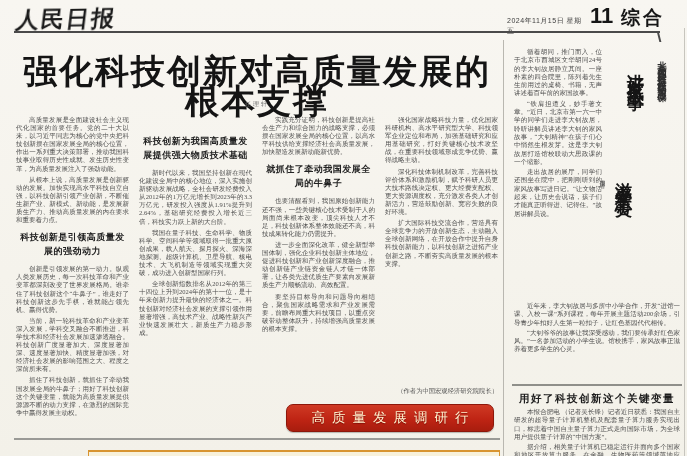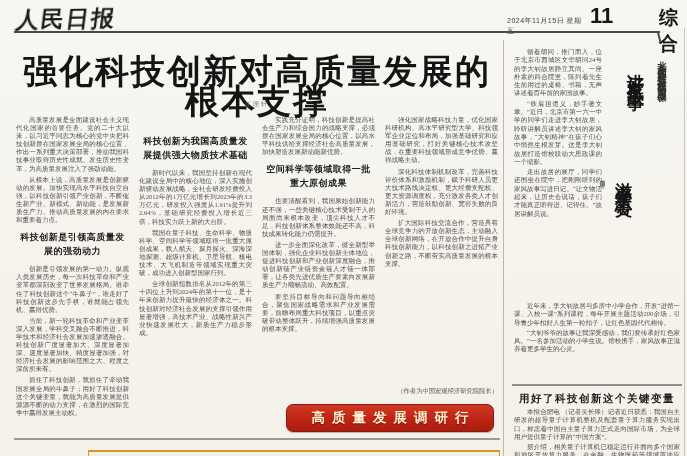--- a/index.html
+++ b/index.html
@@ -14,21 +14,21 @@
     color:#1b1b1b;transform:skewX(-8deg) rotate(-1deg);letter-spacing:2px;
     font-family:"Liberation Serif",serif;filter:blur(.3px);
   }
   .hdr-rule{position:absolute;left:14px;top:31px;width:646px;height:2px;background:#4a4a4a;}
   .hdr-hook{position:absolute;left:658px;top:31px;width:2px;height:11px;background:#4a4a4a;transform:skewX(14deg);}
   .hdr-date{position:absolute;left:507px;top:16px;width:80px;font-size:7px;color:#3d3d3d;
     letter-spacing:.5px;filter:blur(.25px);font-family:"Liberation Sans",sans-serif;}
   .hdr-pageno{position:absolute;left:590px;top:3px;font-size:22px;font-weight:900;color:#161616;
     font-family:Liberation Sans, sans-serif;}
   .hdr-section{position:absolute;left:621px;top:5px;font-size:19px;font-weight:900;color:#161616;
-    letter-spacing:3px;font-family:"Liberation Sans",sans-serif;margin-left:38px;}
+    letter-spacing:3px;font-family:"Liberation Sans",sans-serif;}
   
   .main{position:absolute;left:16px;top:44px;width:482px;height:412px;}
   .headline{
     position:absolute;left:0;top:12px;width:482px;text-align:center;
     font-size:34px;line-height:30px;font-weight:900;color:#141414;letter-spacing:2px;
     font-family:Liberation Sans, sans-serif;
   }
   .byline{position:absolute;left:0;top:56px;width:482px;text-align:center;font-size:6px;color:#6a6a6a;letter-spacing:2px;filter:blur(.3px);}
   .col{position:absolute;top:72px;width:113px;overflow:hidden;text-align:justify;}
   .col p{margin:0 0 3px 0;font-size:6.5px;line-height:8.1px;text-indent:2em;color:#4e4e4e;filter:blur(.32px);}
@@ -43,21 +43,21 @@
   }
   .c2 .subhead{margin-top:18px;}
   .attribution{position:absolute;left:350px;top:343px;width:132px;text-align:right;
     font-size:6.3px;color:#4e4e4e;filter:blur(.3px);}
   .banner{
     position:absolute;left:270px;top:360px;width:206px;height:26px;border-radius:7px;
     background:linear-gradient(180deg,#cf3a24 0%,#bf2414 55%,#a81d0e 100%);
     border:1px solid #8d170a;display:flex;align-items:center;justify-content:center;
     box-shadow:0 1px 1px rgba(0,0,0,.25);
   }
-  .banner span{font-size:13.5px;font-weight:700;color:#fff3cf;letter-spacing:7px;
+  .banner span{font-size:13.5px;font-weight:400;color:#fff3cf;letter-spacing:7px;
     font-family:"Liberation Sans",sans-serif;text-shadow:0 1px 1px rgba(90,0,0,.6);text-indent:7px;}
   .bottom-rule{position:absolute;left:-2px;top:394px;width:486px;height:2px;background:#9a9a96;}
   .next-box{position:absolute;left:72px;top:406px;width:410px;height:8px;
     border-top:2.5px solid #d89430;background:#f8f1da;border-left:1px solid #d89430;border-right:1px solid #d89430;}
   
   .vrule-main{position:absolute;left:503px;top:40px;width:1px;height:416px;background:#b9b7b0;}
   .vrule-edge{position:absolute;left:684px;top:28px;width:1px;height:428px;background:#c7c5be;}
   
   .rcol{position:absolute;left:512px;top:40px;width:172px;height:416px;}
   .rnarrow{position:absolute;left:2px;top:8px;width:88px;height:252px;overflow:hidden;text-align:justify;}
@@ -107,21 +107,21 @@
 
     <div class="col c2">
       <div class="subhead">科技创新为我国高质量发展提供强大物质技术基础</div>
       <p>新时代以来，我国坚持创新在现代化建设全局中的核心地位，深入实施创新驱动发展战略，全社会研发经费投入从2012年的1万亿元增长到2023年的3.3万亿元，研发投入强度从1.91%提升到2.64%，基础研究经费投入增长近三倍，科技实力跃上新的大台阶。</p>
       <p>我国在量子科技、生命科学、物质科学、空间科学等领域取得一批重大原创成果，载人航天、探月探火、深海深地探测、超级计算机、卫星导航、核电技术、大飞机制造等领域实现重大突破，成功进入创新型国家行列。</p>
       <p>全球创新指数排名从2012年的第三十四位上升到2024年的第十一位，是十年来创新力提升最快的经济体之一。科技创新对经济社会发展的支撑引领作用显著增强，高技术产业、战略性新兴产业快速发展壮大，新质生产力稳步形成。</p>
     </div>
 
     <div class="col c3">
       <p>实践充分证明，科技创新是提高社会生产力和综合国力的战略支撑，必须摆在国家发展全局的核心位置，以高水平科技供给支撑经济社会高质量发展，加快塑造发展新动能新优势。</p>
-      <div class="subhead">空间科学等领域取得一批重大原创成果</div>
+      <div class="subhead">就抓住了牵动我国发展全局的牛鼻子</div>
       <p>也要清醒看到，我国原始创新能力还不强，一些关键核心技术受制于人的局面尚未根本改变，顶尖科技人才不足，科技创新体系整体效能还不高，科技成果转化能力仍需提升。</p>
       <p>进一步全面深化改革，健全新型举国体制，强化企业科技创新主体地位，促进科技创新和产业创新深度融合，推动创新链产业链资金链人才链一体部署，让各类先进优质生产要素向发展新质生产力顺畅流动、高效配置。</p>
       <p>要坚持目标导向和问题导向相结合，聚焦国家战略需求和产业发展需要，前瞻布局重大科技项目，以重点突破带动整体跃升，持续增强高质量发展的根本支撑。</p>
     </div>
 
     <div class="col c4">
       <p>强化国家战略科技力量，优化国家科研机构、高水平研究型大学、科技领军企业定位和布局，加强基础研究和应用基础研究，打好关键核心技术攻坚战，在重要科技领域形成竞争优势、赢得战略主动。</p>
       <p>深化科技体制机制改革，完善科技评价体系和激励机制，赋予科研人员更大技术路线决定权、更大经费支配权、更大资源调度权，充分激发各类人才创新活力，营造鼓励创新、宽容失败的良好环境。</p>
       <p>扩大国际科技交流合作，营造具有全球竞争力的开放创新生态，主动融入全球创新网络，在开放合作中提升自身科技创新能力，以科技创新之进拓产业创新之路，不断夯实高质量发展的根本支撑。</p>
     </div>

